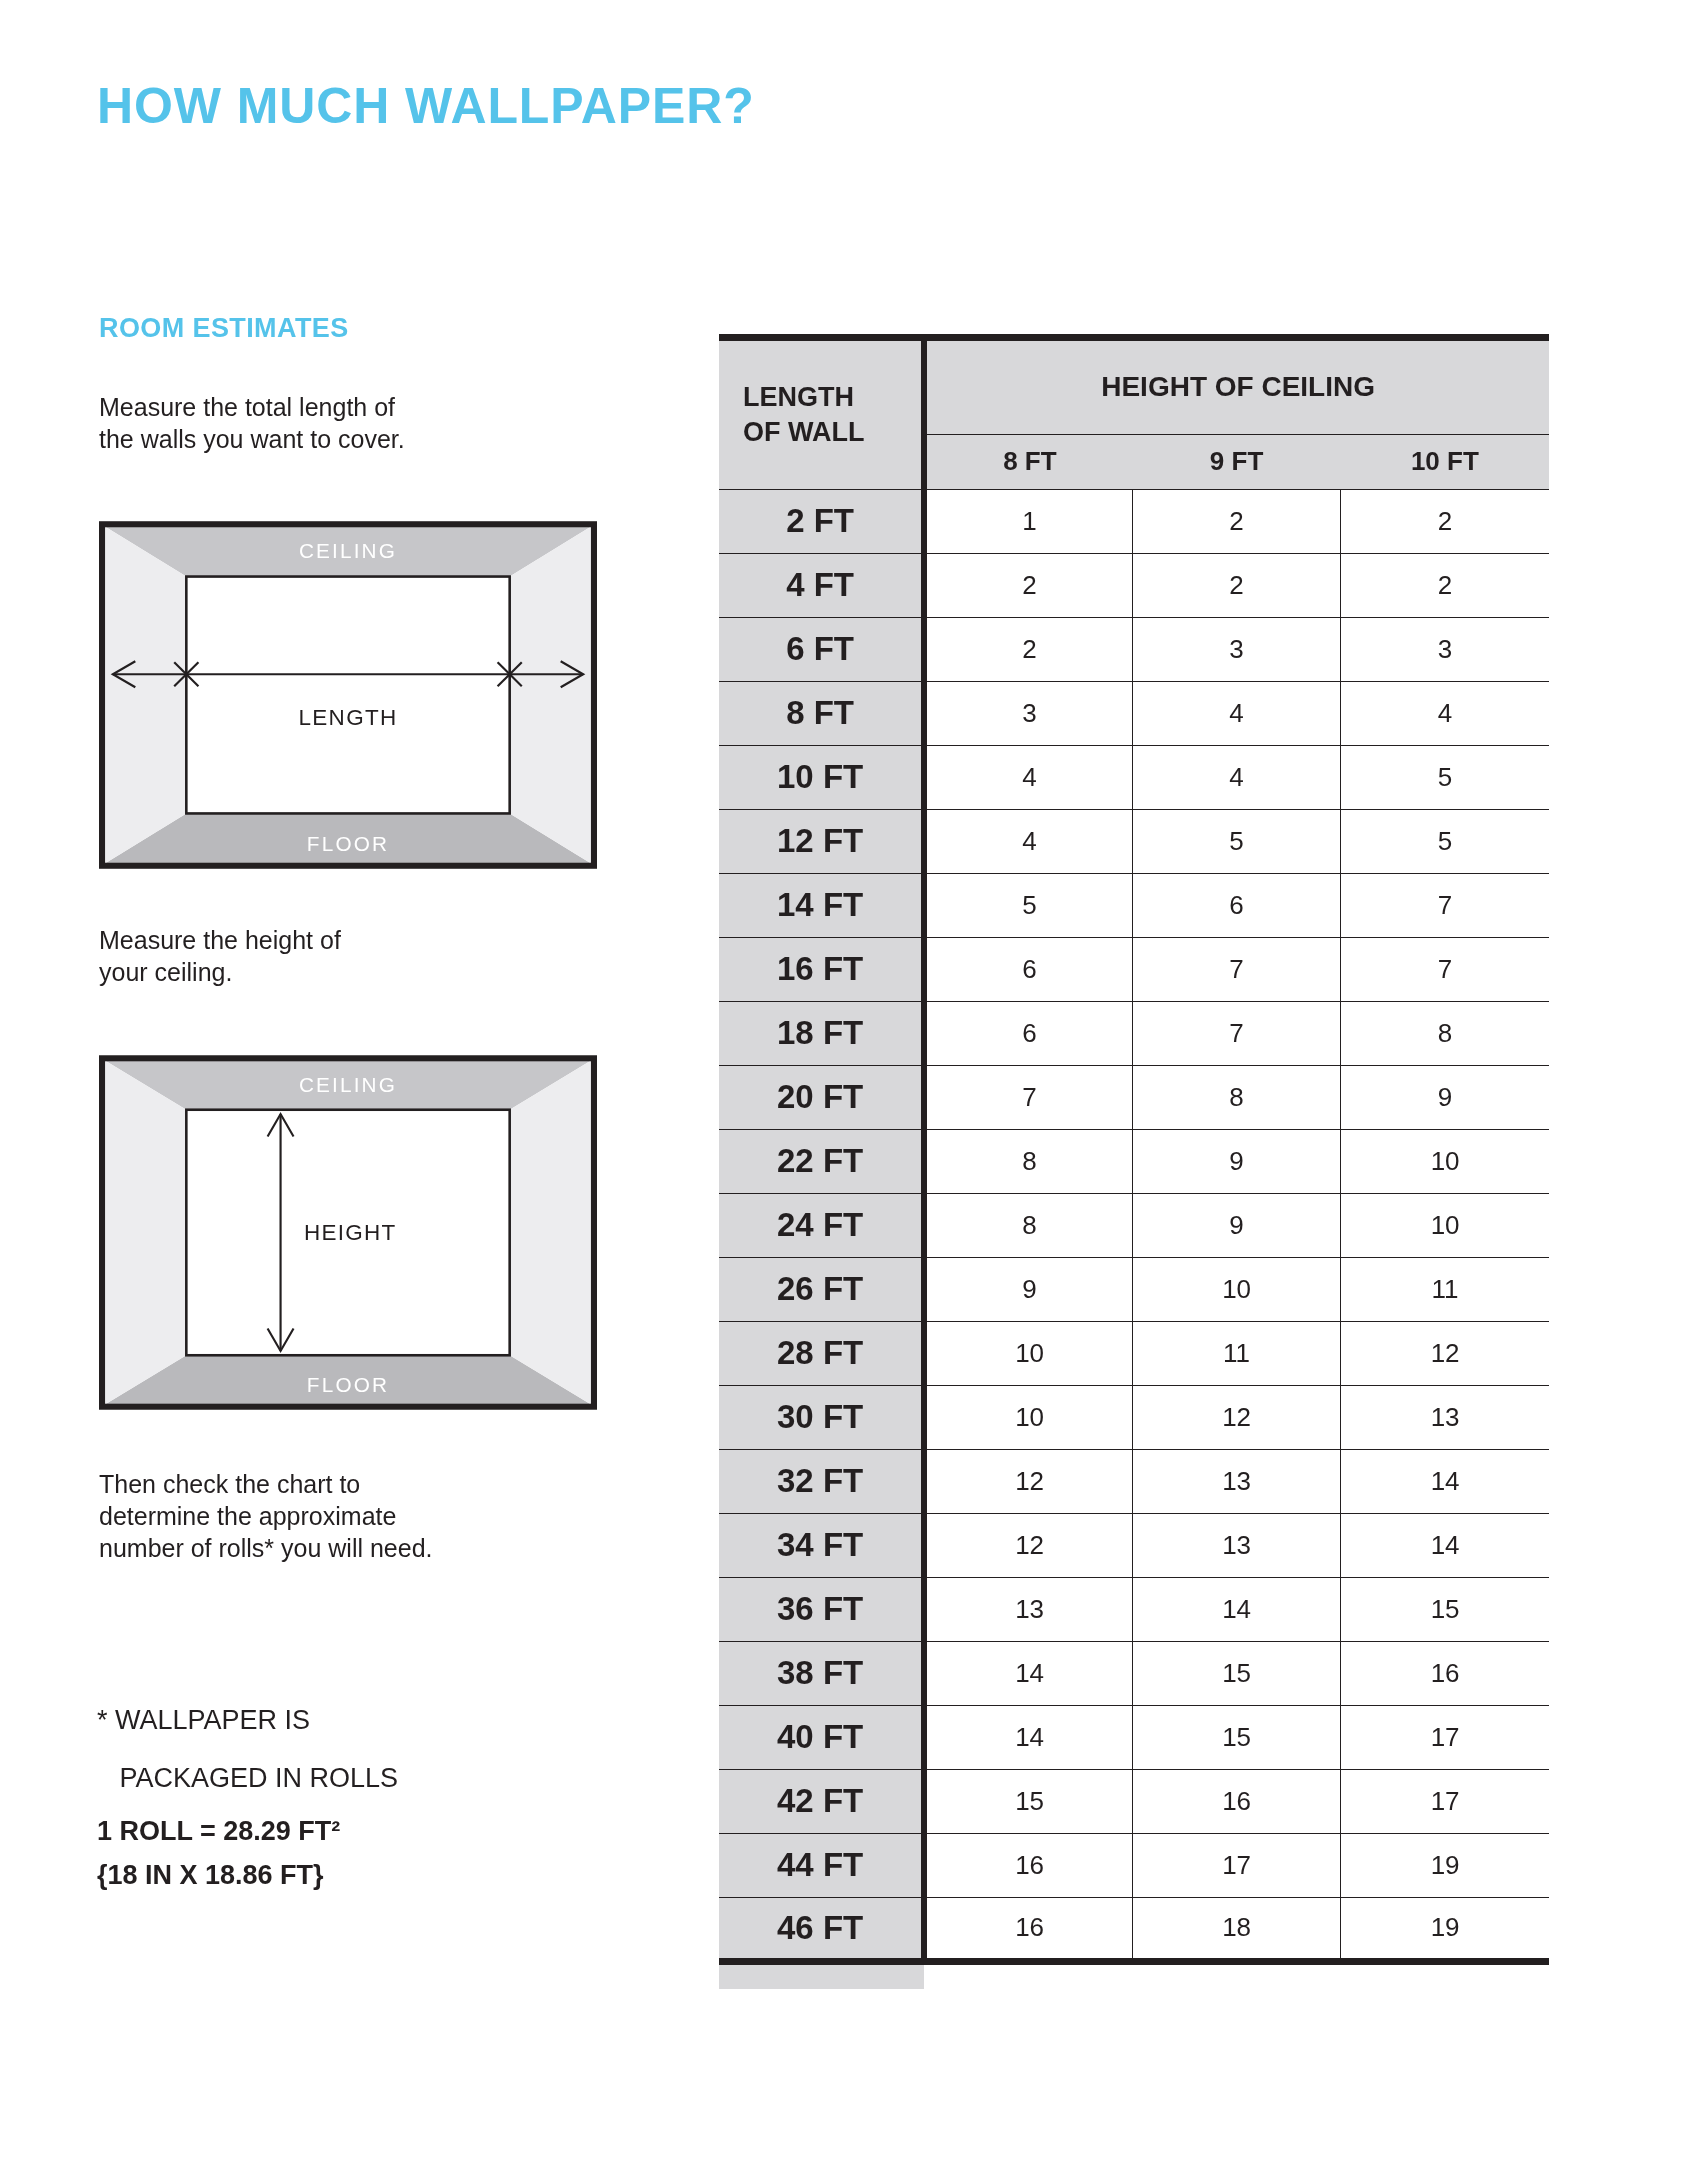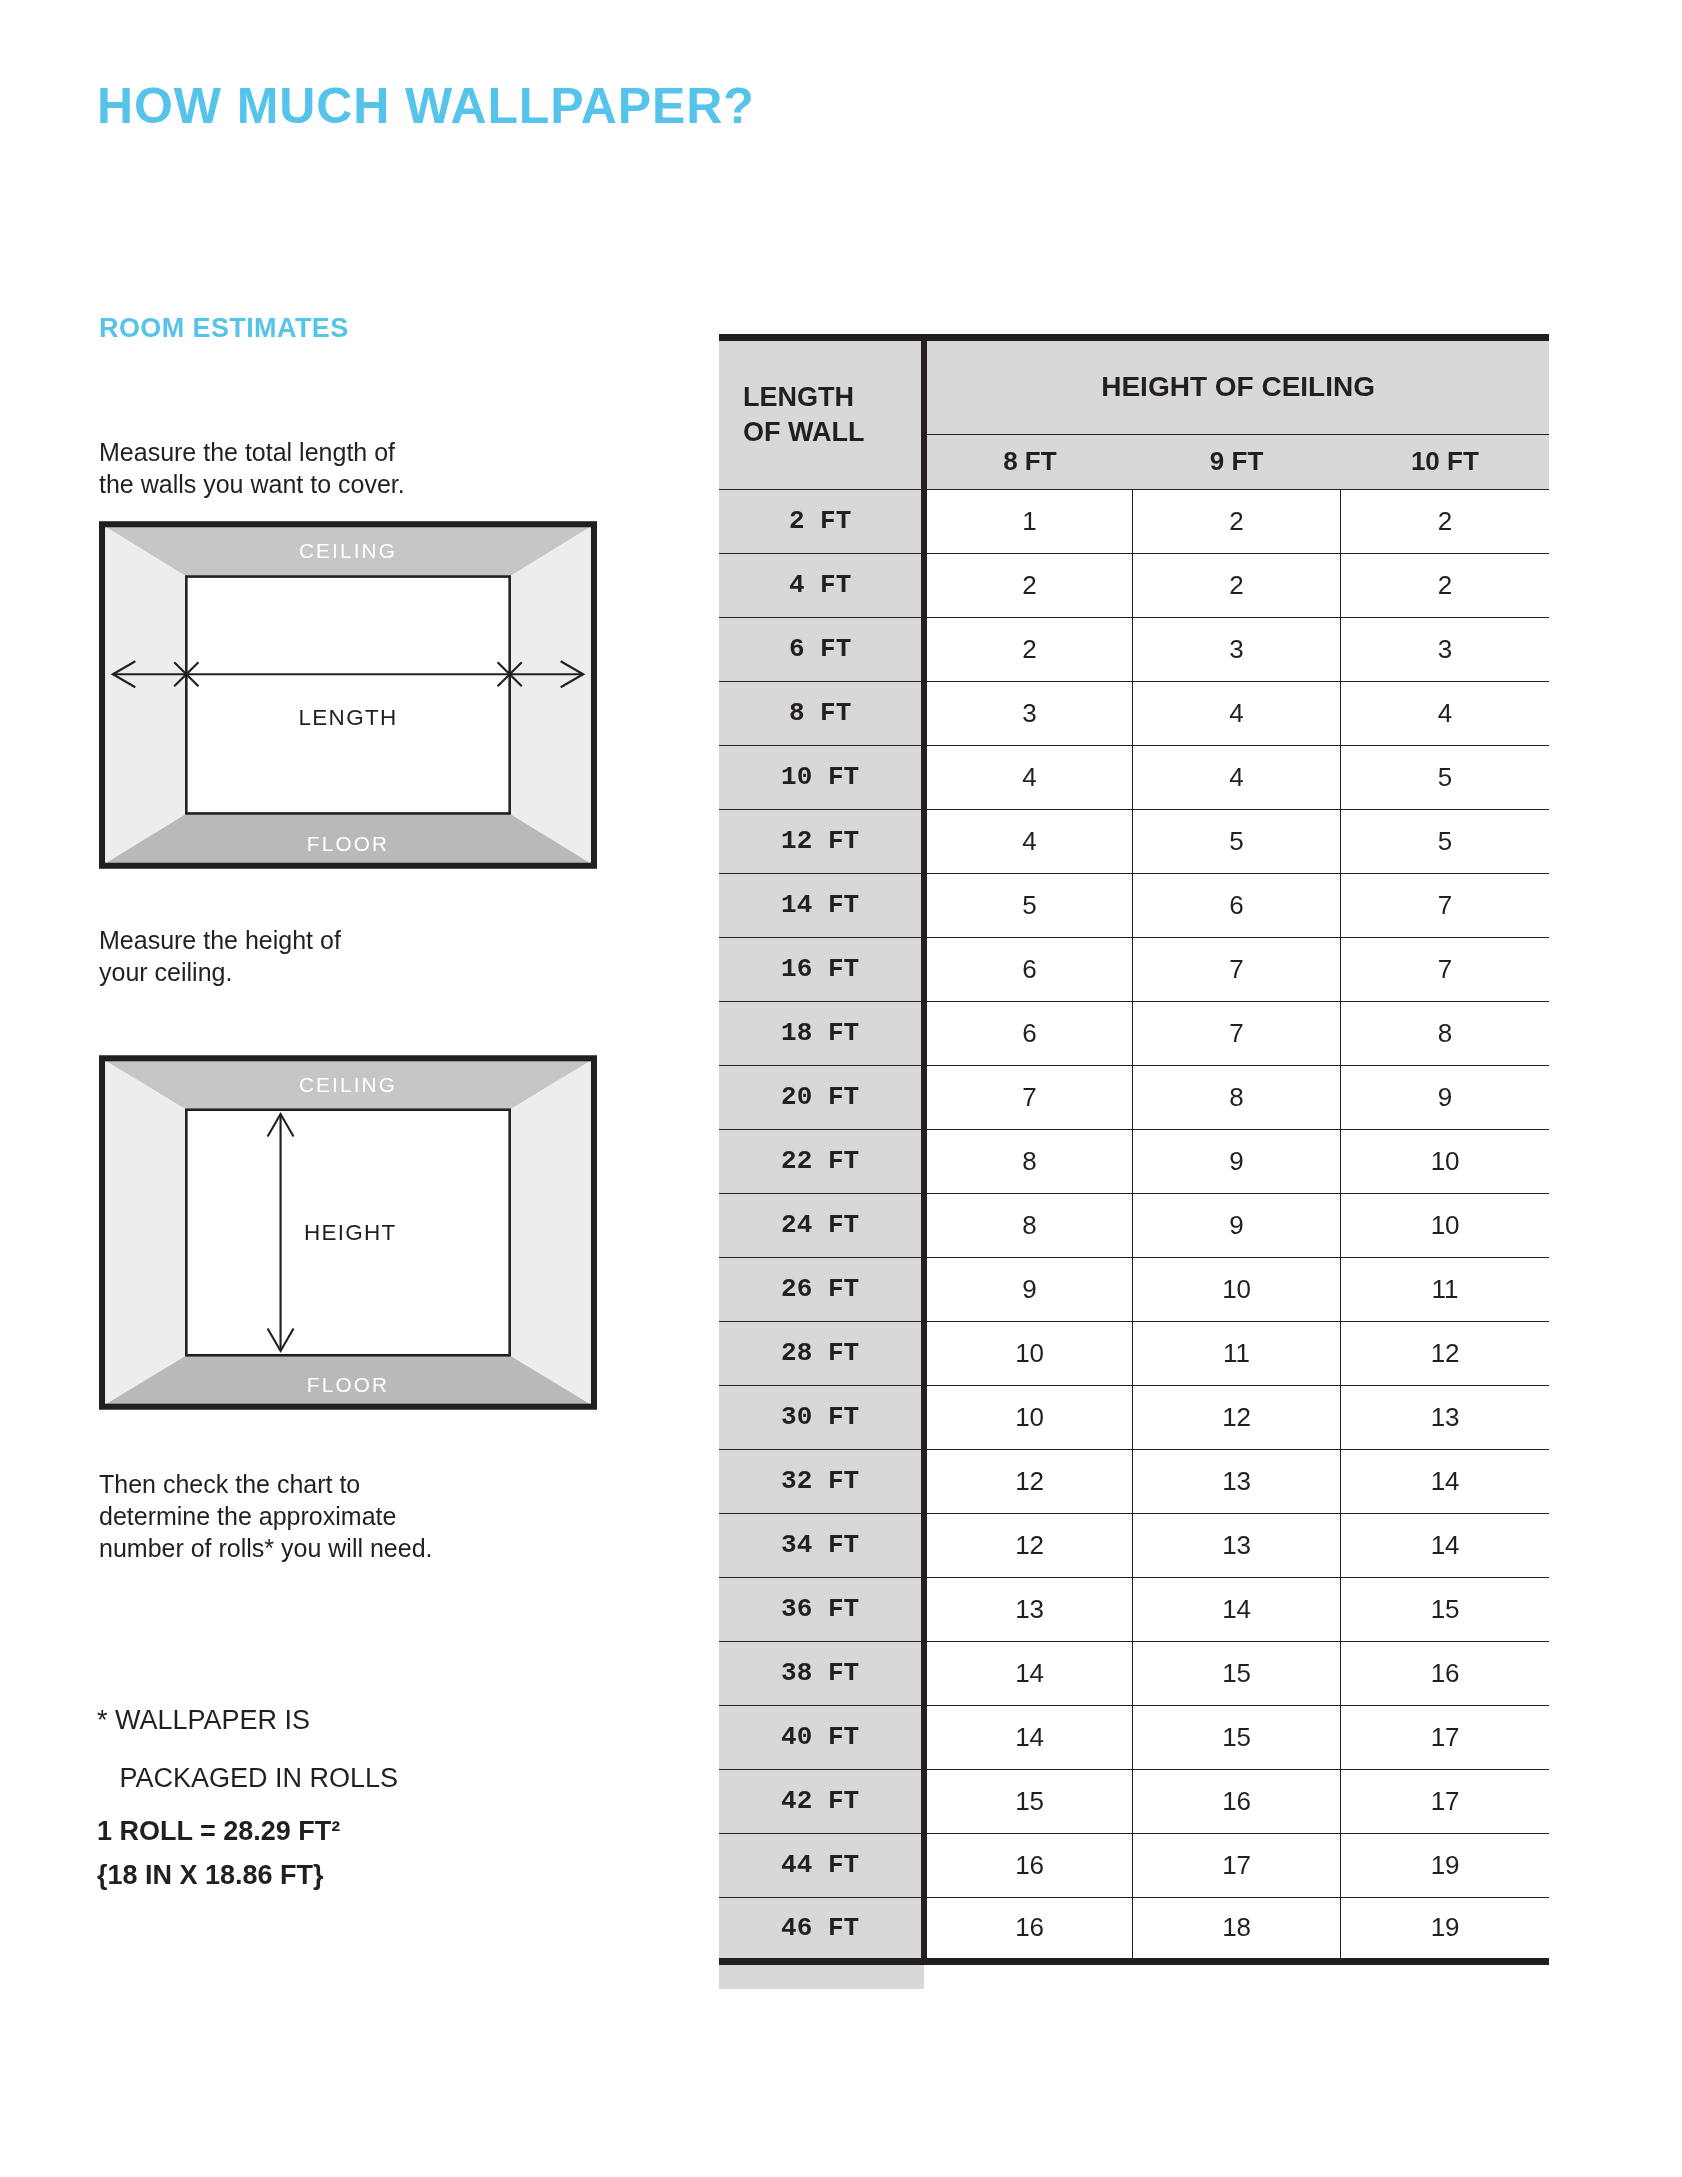--- a/index.html
+++ b/index.html
@@ -35,21 +35,21 @@
   }
   .left-heading { position: absolute; left: 99px; top: 313px; }
   .para {
     position: absolute;
     left: 99px;
     font-size: 25px;
     line-height: 32px;
     white-space: pre-line;
     color: var(--text);
   }
-  .para1 { top: 391px; margin-top: 45px; }
+  .para1 { top: 391px; }
   .para2 { top: 924px; }
   .para3 { top: 1468px; }
   .diagram { position: absolute; left: 99px; }
   .diagram1 { top: 521px; }
   .diagram2 { top: 1055px; }
   .diagram svg { display: block; }
   .diag-label-light {
     font-size: 24px;
     letter-spacing: 2.5px;
     fill: #ffffff;
@@ -116,24 +116,23 @@
     font-size: 26px;
     font-weight: bold;
     height: 55px;
   }
   tbody .wall-cell {
     background: var(--cell-gray);
     border-right: 6px solid var(--text);
     border-top: 1.7px solid var(--text);
     text-align: center;
     vertical-align: middle;
-    font-size: 26px;
+    font-size: 33px;
     font-weight: bold;
     height: 64px;
-    font-family: Liberation Mono, monospace;
   }
   tbody .val-cell {
     border-top: 1.7px solid var(--text);
     text-align: center;
     vertical-align: middle;
     font-size: 26px;
     font-weight: normal;
     height: 64px;
     background: #ffffff;
   }

